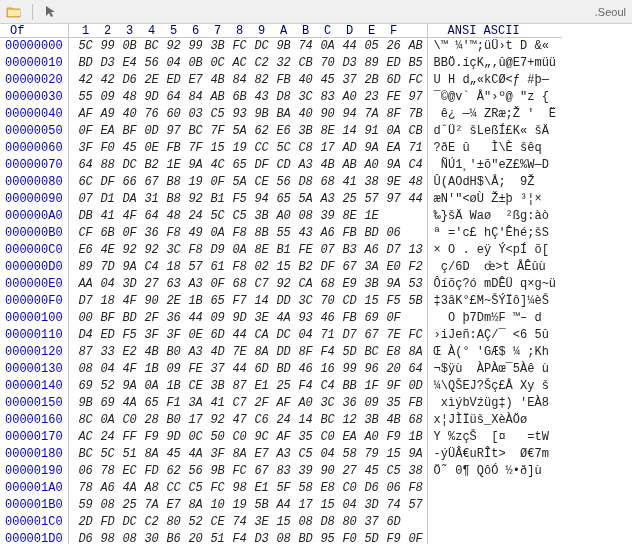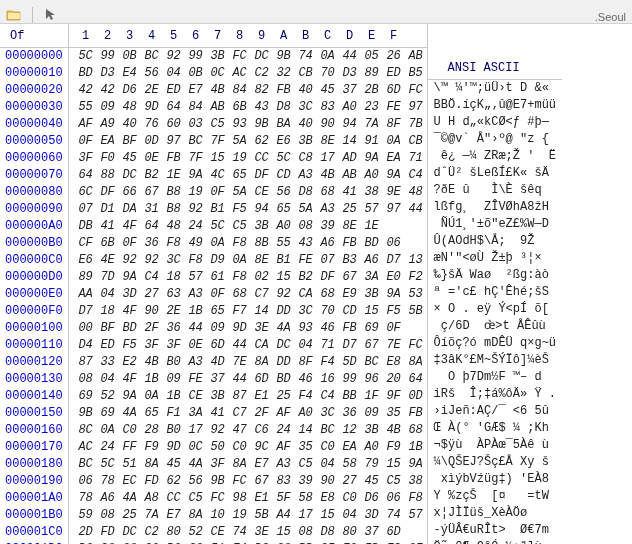--- a/index.html
+++ b/index.html
@@ -1,30 +1,30 @@
 <!DOCTYPE html>
 <html><head>
 <meta charset="utf-8">
 <style>
   * { margin:0; padding:0; box-sizing:border-box; }
   body { background:#fff; font-family:"Courier New",monospace; font-size:12px; width:632px; height:544px; overflow:hidden; }
-  .toolbar { height:24px; background:#f0f0f0; border-bottom:1px solid #d0d0d0; display:flex; align-items:flex-end; padding:0 6px; gap:12px; font-family:Tahoma,sans-serif; }
+  .toolbar { height:24px; background:#f0f0f0; border-bottom:1px solid #d0d0d0; display:flex; align-items:center; padding:0 6px; gap:12px; font-family:Tahoma,sans-serif; }
   .toolbar-icons { display:flex; align-items:center; gap:10px; }
   .tb-icon { width:16px; height:16px; display:inline-block; }
   .tb-sep { width:1px; height:16px; background:#c0c0c0; }
   .spacer { flex:1; }
   .title { color:#666; font-size:11px; }
   .hex-wrap { display:flex; }
   .col-offsets { border-right:1px solid #c8c8c8; }
   .col-hex { border-right:1px solid #c8c8c8; }
   .col-ascii { }
-  .hdr { height:24px; border-bottom:1px solid #c8c8c8; padding:0 4px; display:flex; align-items:center; color:#006; font-family:"Courier New",monospace; }
+  .hdr { height:14px; border-bottom:1px solid #c8c8c8; padding:0 4px; display:flex; align-items:center; color:#006; font-family:"Courier New",monospace; }
   .hdr.hex span { width:22px; text-align:center; color:#006; }
   .hdr.hex { padding-left:6px; }
-  .hdr.ascii { padding-left:20px; color:#006;margin-top:32px; }
+  .hdr.ascii { padding-left:20px; color:#006; }
   .rows { }
   .row { height:17px; line-height:17px; white-space:pre; }
   .off { color:#0000cc; padding:0 5px; }
   .hexcells { padding-left:6px; display:flex;font-style:italic; }
   .hexcells span { width:22px; text-align:center; color:#222; }
   .asc { padding:0 6px; color:#222; }
   .of-label { padding:0 12px 0 6px; color:#006; }
 </style>
 </head>
 <body>
@@ -140,36 +140,34 @@
   <div class="col-ascii">
     <div class="hdr ascii">ANSI ASCII</div>
     <div class="rows" id="asc-rows">
         <div class="row asc">\™ ¼'™;üÜ›t D &amp;«</div>
         <div class="row asc">BBÖ.íçK„‚û@E7+müü</div>
         <div class="row asc">U H d„«kCØ&lt;ƒ #þ—</div>
         <div class="row asc">¯©@v` Å"›º@ "z {</div>
         <div class="row asc"> ê¿ —¼ ZRæ;Ž '  Ë</div>
         <div class="row asc">dˆÜ² šLeßÍ£K« šÄ</div>
         <div class="row asc">?ðE û   Ì\È ­šêq</div>
-        <div class="row asc">lßfg¸  ZÎVØhA8žH</div>
         <div class="row asc"> ÑÚ1¸'±õ"eZ£%W—D</div>
         <div class="row asc">Û(AOdH$\Å;  9Ž </div>
         <div class="row asc">æN'"&lt;øÙ Ž±þ ³¦× </div>
         <div class="row asc">‰}šÄ Waø  ²ßg:àò</div>
         <div class="row asc">ª ='c£ hÇ'Êhé;šS</div>
         <div class="row asc">× O . eÿ Ý&lt;pÍ õ[</div>
         <div class="row asc"> ç/6D  œ᷎&gt;t ÅÊûù</div>
         <div class="row asc">Ôíõç?ó mDÊÜ q×g~ü</div>
         <div class="row asc">‡3âK°£M~ŠÝÏô]¼èŠ</div>
         <div class="row asc">  O þ7Dm½F ™– d</div>
-        <div class="row asc">iRš  Î;‡á%ôÄ» Ÿ .</div>
         <div class="row asc">›iJeñ:AÇ/¯ &lt;6 5û</div>
         <div class="row asc">Œ À(° 'GÆ$ ¼ ;Kh</div>
         <div class="row asc">¬$ÿù  ÀPÀœ¯5Àê ù </div>
         <div class="row asc">¼\QŠEJ?Šç£Å Xy š</div>
         <div class="row asc"> xìýbVźüg‡) 'EÀ8</div>
+        <div class="row asc">x¦JÌÏüš_XèÀÖø</div>
         <div class="row asc">Y %zçŠ  [¤   =tW</div>
-        <div class="row asc">x¦JÌÏüš_XèÀÖø</div>
         <div class="row asc">-ýÜÂ€uRÎt&gt;  Ø€7m</div>
         <div class="row asc">Ö˜ 0¶ QôÓ ½•ð]ù </div>
       </div>
   </div>
 </div>
 
 </body></html>

